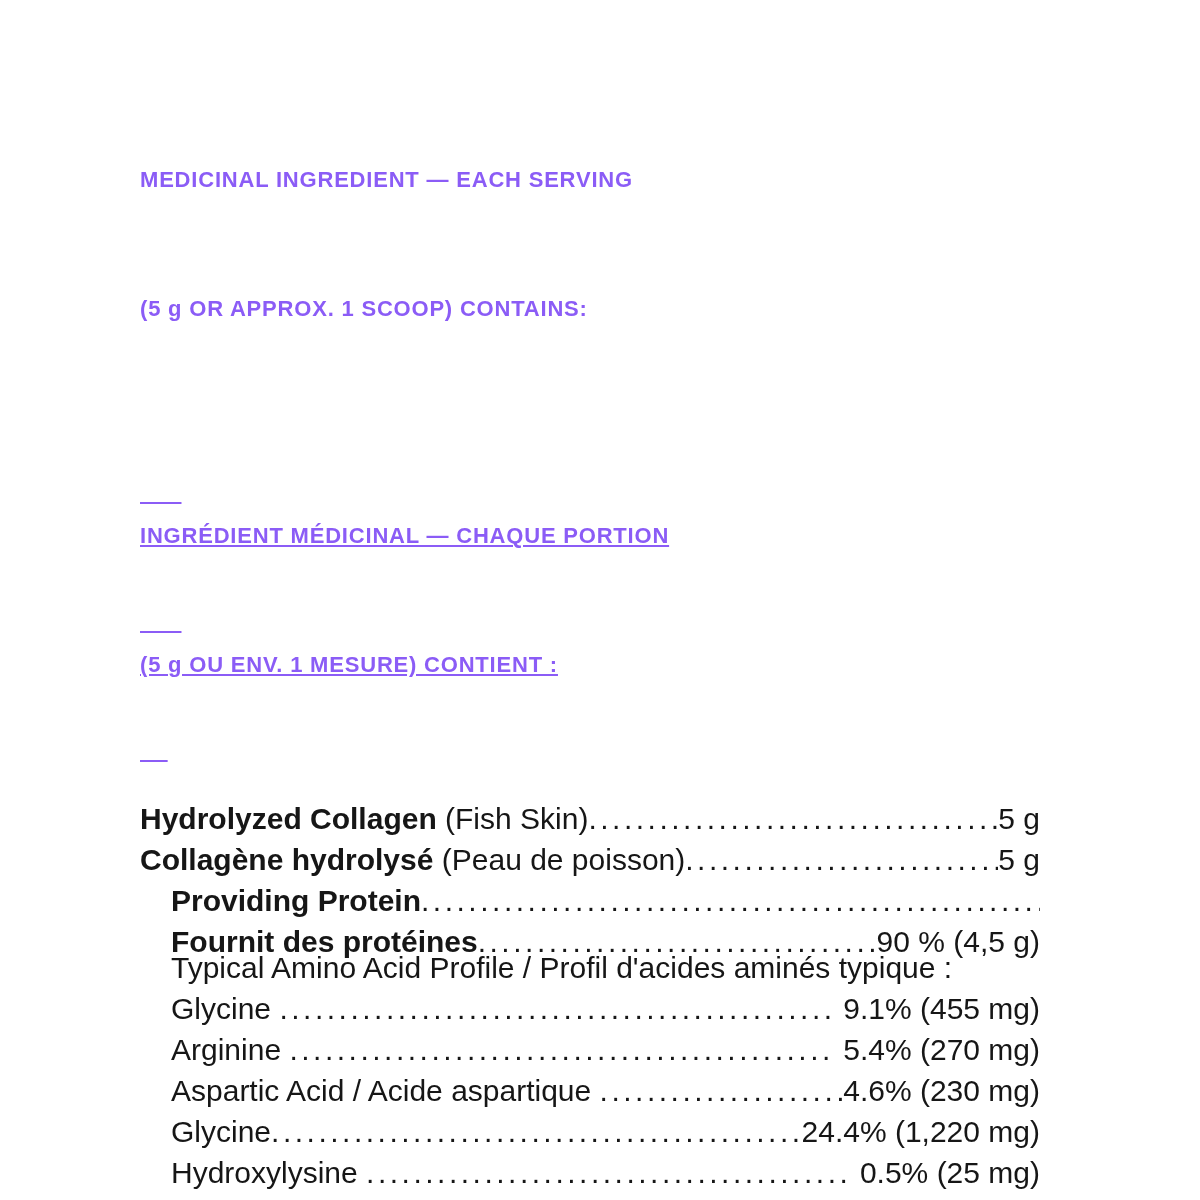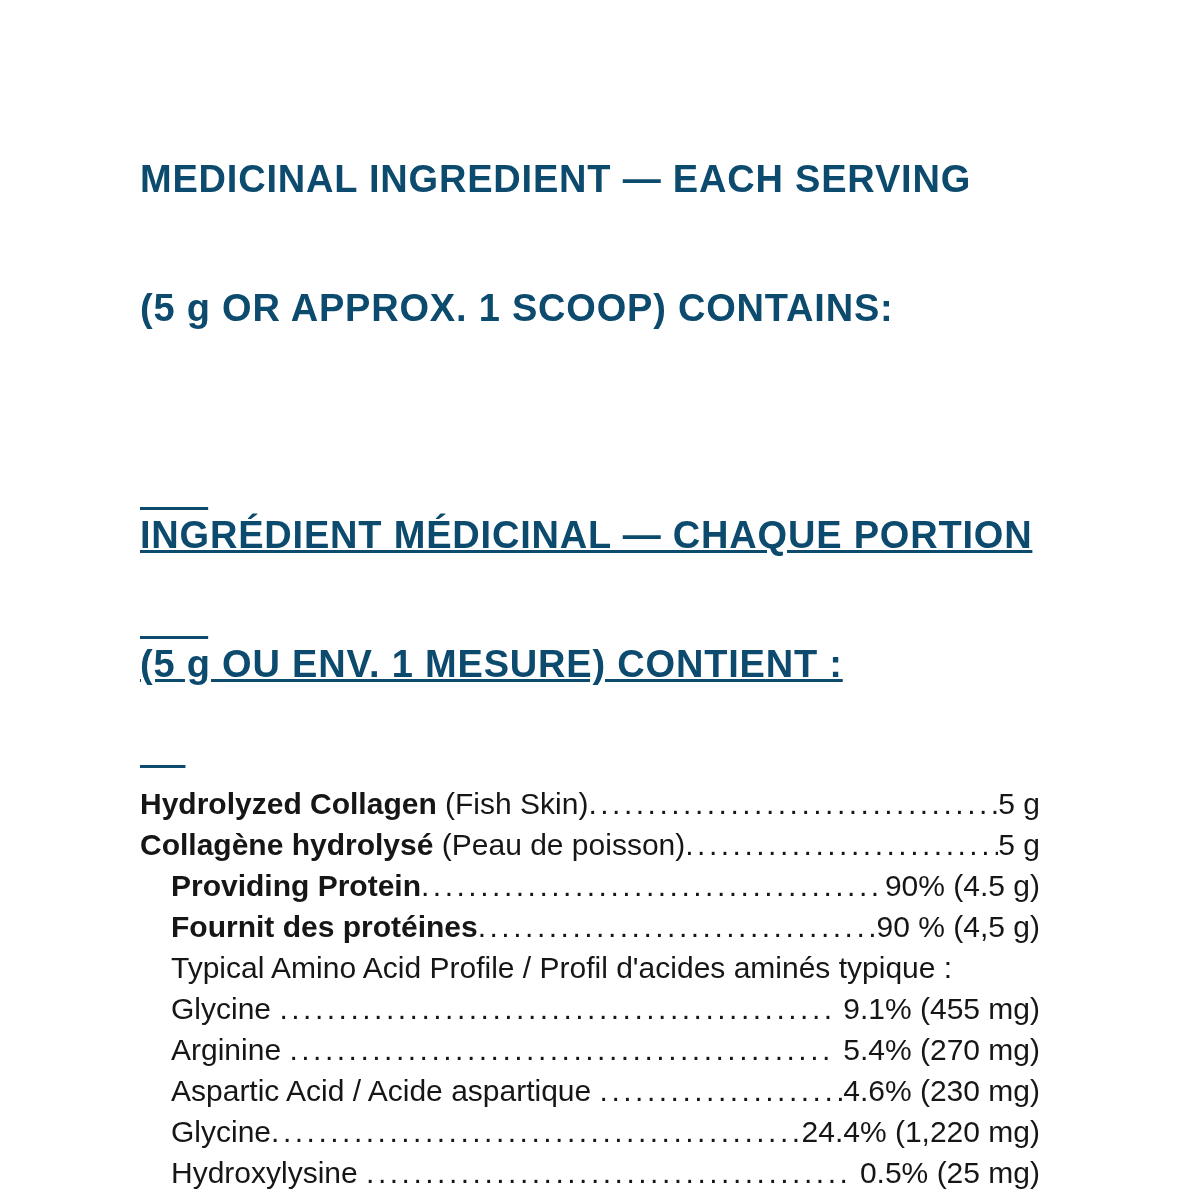--- a/index.html
+++ b/index.html
@@ -16,24 +16,24 @@
     font-family: "Liberation Sans", sans-serif;
   }
   .label-panel {
     position: absolute;
     left: 140px;
     top: 72px;
     width: 900px;
   }
   .heading {
     font-weight: bold;
-    font-size: 38px;
+    font-size: 22px;
     line-height: 43px;
     letter-spacing: 0.8px;
-    color: #0c4a6e;
+    color: #8b5cf6;
     white-space: pre;
   }
   .heading.fr {
     margin-top: 12px;
     text-decoration: underline;
   }
   .rows {
     margin-top: 11px;
     color: #161616;
     font-size: 30px;
@@ -48,20 +48,21 @@
   .row.indent {
     padding-left: 31px;
     justify-content: space-between;
   }
   .nm {
     white-space: pre;
     flex: 0 0 auto;
   }
   .nm.b {
     font-weight: bold;
+    margin-top: 15px;
   }
   .leader {
     flex: 1 1 auto;
     overflow: hidden;
     white-space: nowrap;
     min-width: 0;
   }
   .leader::before {
     content: "..........................................................................................................................................";
     letter-spacing: 3.5px;
@@ -99,21 +100,20 @@
       <div class="row">
         <span class="nm b">Collagène hydrolysé</span>
           <span class="nm"> (Peau de poisson)</span>
         <span class="leader"></span>
         <span class="val">5 g</span>
       </div>
 
       <div class="row indent">
         <span class="nm b">Providing Protein</span>
         <span class="leader"></span>
-        <span class="val">90% (4.5 g)</span>
       </div>
 
       <div class="row indent">
         <span class="nm b">Fournit des protéines</span>
         <span class="leader"></span>
         <span class="val">90 % (4,5 g)</span>
       </div>
 
       <div class="row indent full">
         <span class="nm">Typical Amino Acid Profile / Profil d'acides aminés typique :</span>

